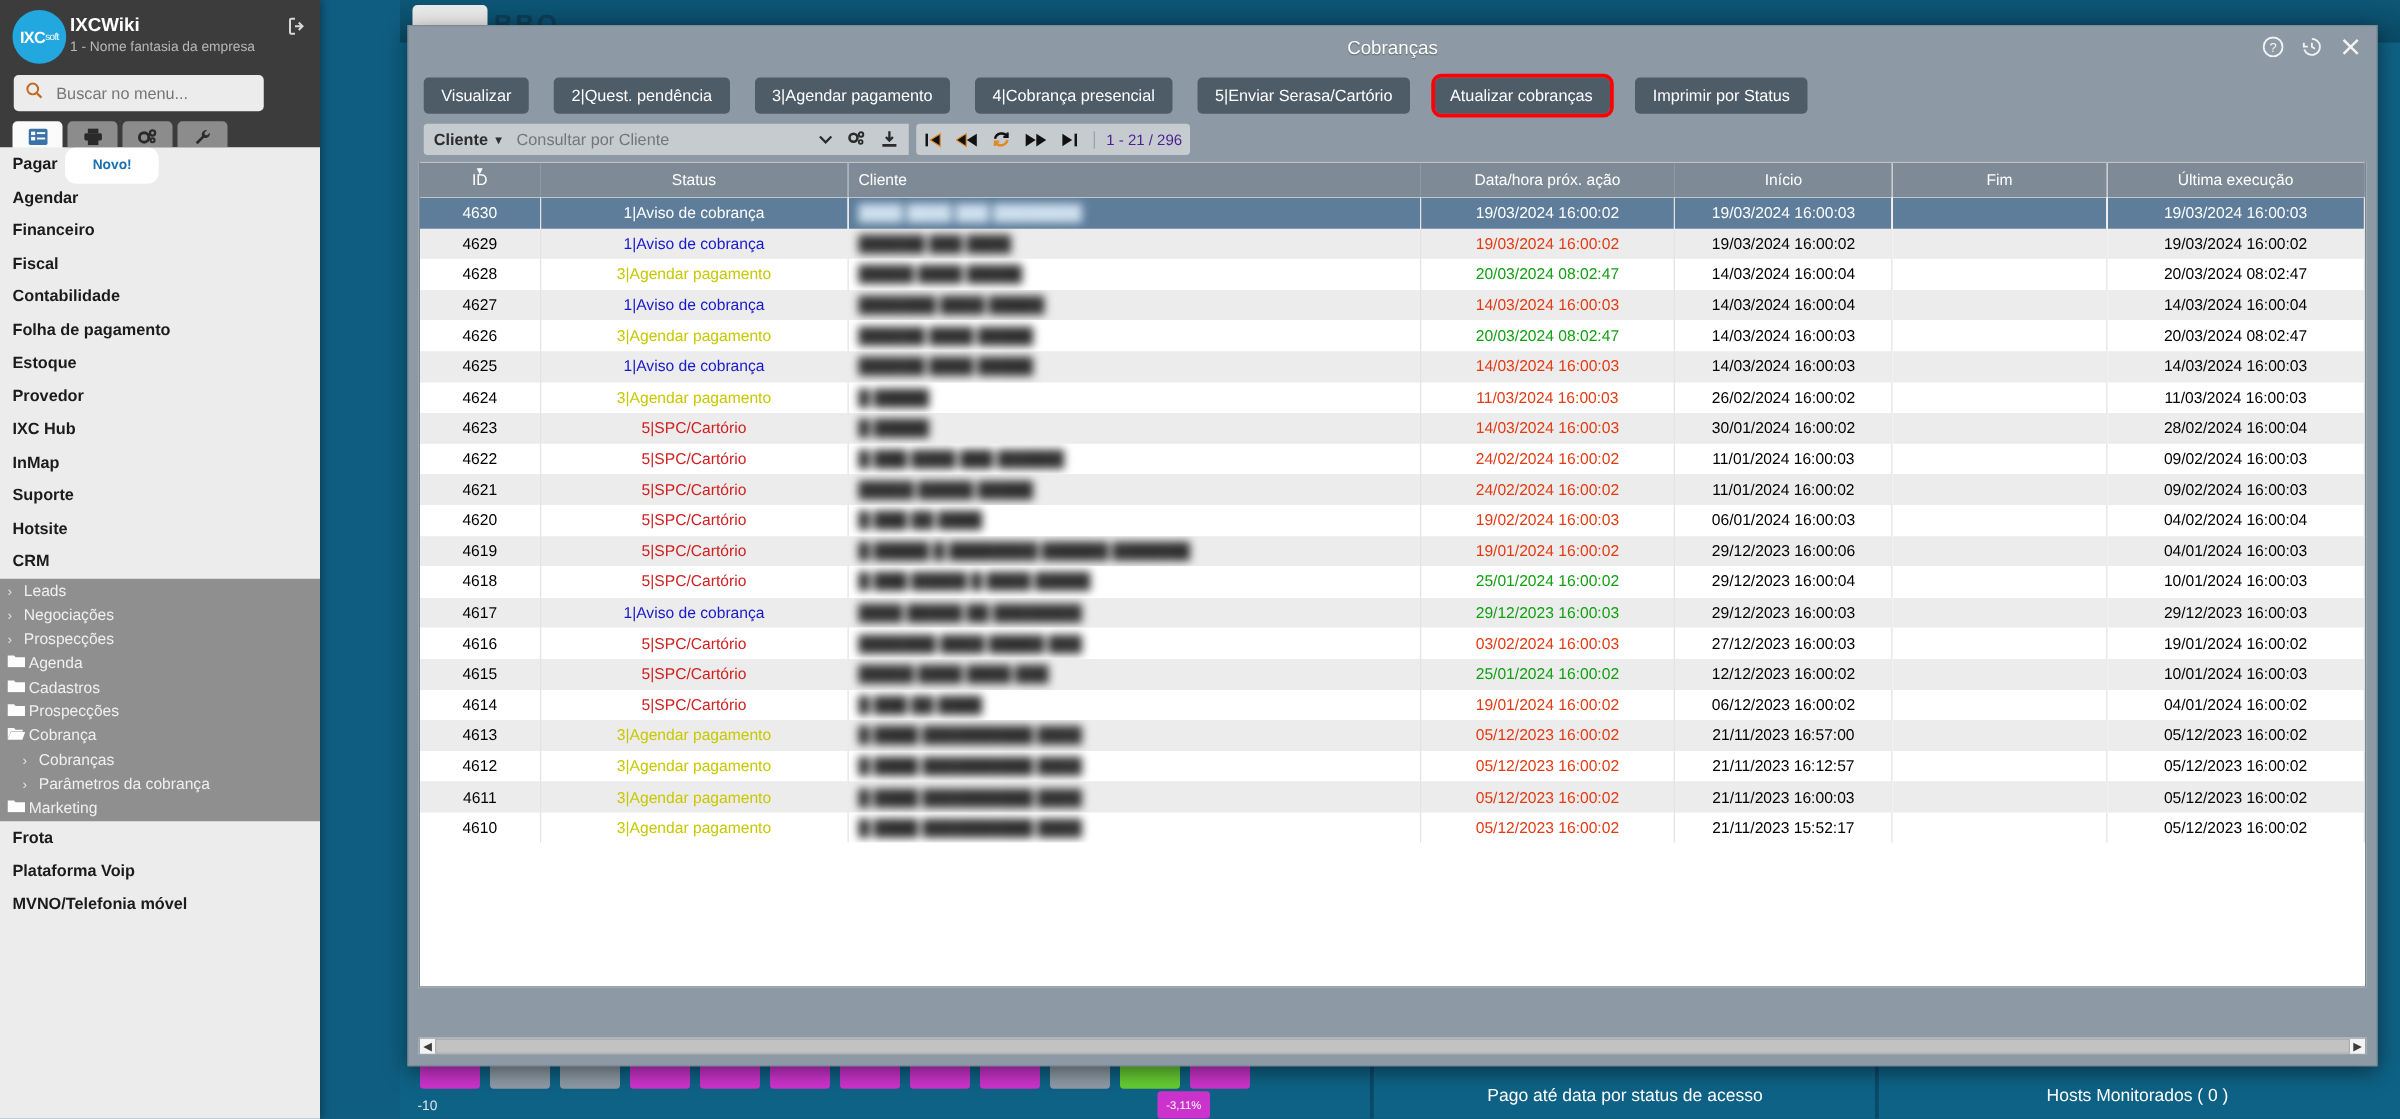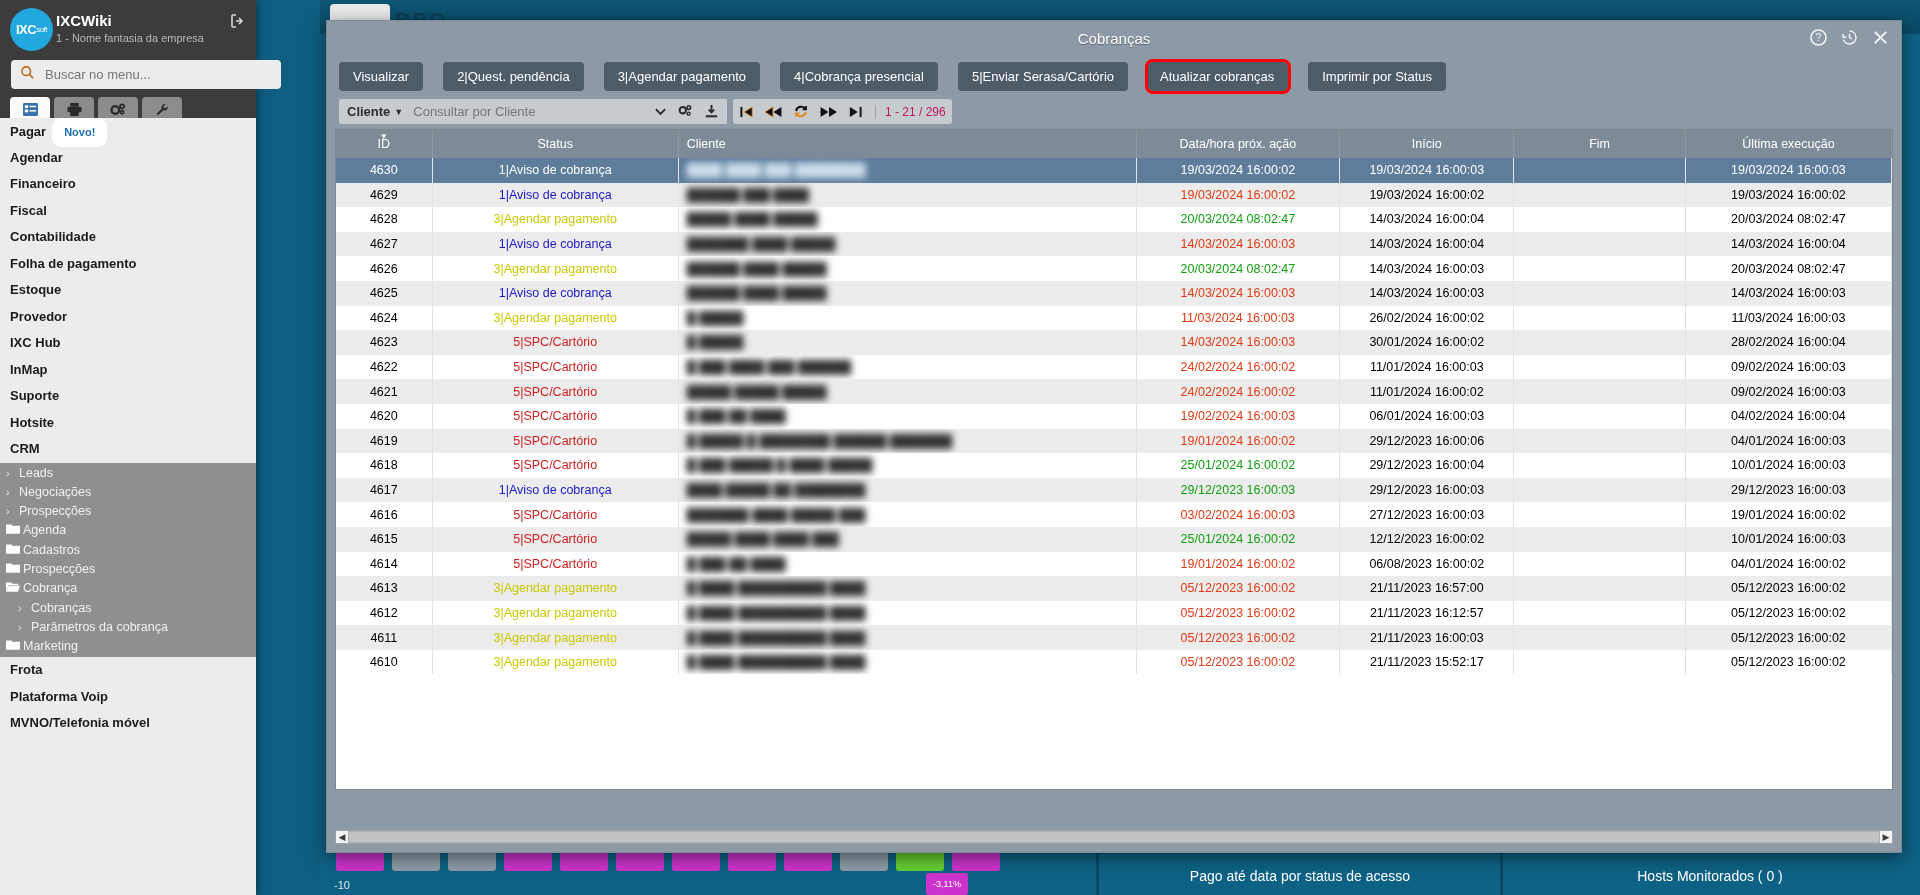--- a/index.html
+++ b/index.html
@@ -51,21 +51,21 @@
     position:absolute; left:10px; top:8px; width:43px; height:43px;
     border-radius:50%; background:#22a7df; color:#fff;
     font-size:13px; font-weight:bold; letter-spacing:-.5px;
     display:flex; align-items:center; justify-content:center;
   }
   .sb-logo small { font-size:8px; font-weight:normal; }
   .sb-title { position:absolute; left:56px; top:12px; color:#fff; font-size:15px; font-weight:bold; }
   .sb-sub { position:absolute; left:56px; top:32px; color:#b8b8b8; font-size:11px; }
   .sb-exit { position:absolute; right:10px; top:13px; color:#d8d8d8; font-size:17px; cursor:pointer; }
   .sb-search {
-    position:absolute; left:11px; top:60px; width:270px; height:29px;
+    position:absolute; left:11px; top:60px; width:200px; height:29px;
     background:#ececec; border-radius:4px; display:flex; align-items:center;
   }
   .sb-search svg { margin:0 8px 0 9px; }
   .sb-search input {
     border:0; outline:0; background:transparent; font-size:13px;
     color:#333; width:180px; font-family:"Liberation Sans",sans-serif;
   }
   .sb-tabs { position:absolute; left:10px; top:97px; display:flex; gap:4px; }
   .sb-tab {
     width:40px; height:24px; background:#8c8c8c; border-radius:4px 4px 0 0;
@@ -74,21 +74,21 @@
   }
   .sb-tab.active { background:#fbfbfb; }
 
   .sb-scroll { position:absolute; top:118px; left:0; right:0; bottom:0; overflow:hidden; background:#ececec; }
   .sb-item {
     height:26.5px; line-height:26.5px; padding-left:10px;
     font-size:13px; font-weight:bold; color:#1b1b1b; cursor:pointer;
   }
   .sb-item .novo {
     display:inline-block; background:#fff; color:#1a6fb0; font-size:11px;
-    padding:1px 12px; border-radius:9px; margin-left:6px; font-weight:bold;
+    padding:1px 22px; border-radius:9px; margin-left:6px; font-weight:bold;
   }
   .sb-sub-block { background:#8f8f8f; padding:1px 0; }
   .sb-subitem {
     height:19.3px; line-height:19.3px; font-size:12.5px; color:#f0f0f0;
     padding-left:6px; cursor:pointer; white-space:nowrap;
   }
   .sb-subitem.lvl2 { padding-left:18px; }
   .sb-chev { display:inline-block; width:13px; color:#e4e4e4; font-size:11px; }
   .sb-folder { display:inline-block; width:17px; color:#fdfdfd; font-size:12px; }
 
@@ -129,21 +129,21 @@
     font-size:13px; color:#333; width:195px; font-family:"Liberation Sans",sans-serif;
   }
   .fb-icons { display:flex; align-items:center; gap:11px; margin-left:auto; }
   .fb-icons span { cursor:pointer; color:#2b2b2b; display:flex; }
   .pager {
     background:#c6cbd0; height:25px; margin-left:6px; border-radius:3px;
     display:flex; align-items:center; padding:0 6px; gap:11px;
   }
   .pager .pg { cursor:pointer; display:flex; align-items:center; }
   .pg-count {
-    font-size:12px; color:#be185d; border-left:1px solid #9aa1a8;
+    font-size:12px; color:#4c1d95; border-left:1px solid #9aa1a8;
     padding-left:9px; margin-left:1px; white-space:nowrap;
   }
 
   
   .gridwrap {
     margin:0 8px; background:#fff; height:661px; position:relative;
     border:1px solid #7b8690; overflow:hidden;
   }
   table.grid { border-collapse:collapse; width:100%; table-layout:fixed; }
   table.grid th {
@@ -581,21 +581,21 @@
               <td class="c-prox dt-green">25/01/2024 16:00:02</td>
               <td class="c-inicio">12/12/2023 16:00:02</td>
               <td class="c-fim"></td>
               <td class="c-ult">10/01/2024 16:00:03</td>
             </tr>
             <tr class="r-odd">
               <td class="c-id">4614</td>
               <td class="c-status st-red">5|SPC/Cartório</td>
               <td class="c-cliente"><span class="blurtext">█ ███ ██ ████</span></td>
               <td class="c-prox dt-red">19/01/2024 16:00:02</td>
-              <td class="c-inicio">06/08/2023 16:00:02</td>
+              <td class="c-inicio">06/12/2023 16:00:02</td>
               <td class="c-fim"></td>
               <td class="c-ult">04/01/2024 16:00:02</td>
             </tr>
             <tr class="r-even">
               <td class="c-id">4613</td>
               <td class="c-status st-yellow">3|Agendar pagamento</td>
               <td class="c-cliente"><span class="blurtext">█ ████ ██████████ ████</span></td>
               <td class="c-prox dt-red">05/12/2023 16:00:02</td>
               <td class="c-inicio">21/11/2023 16:57:00</td>
               <td class="c-fim"></td>

